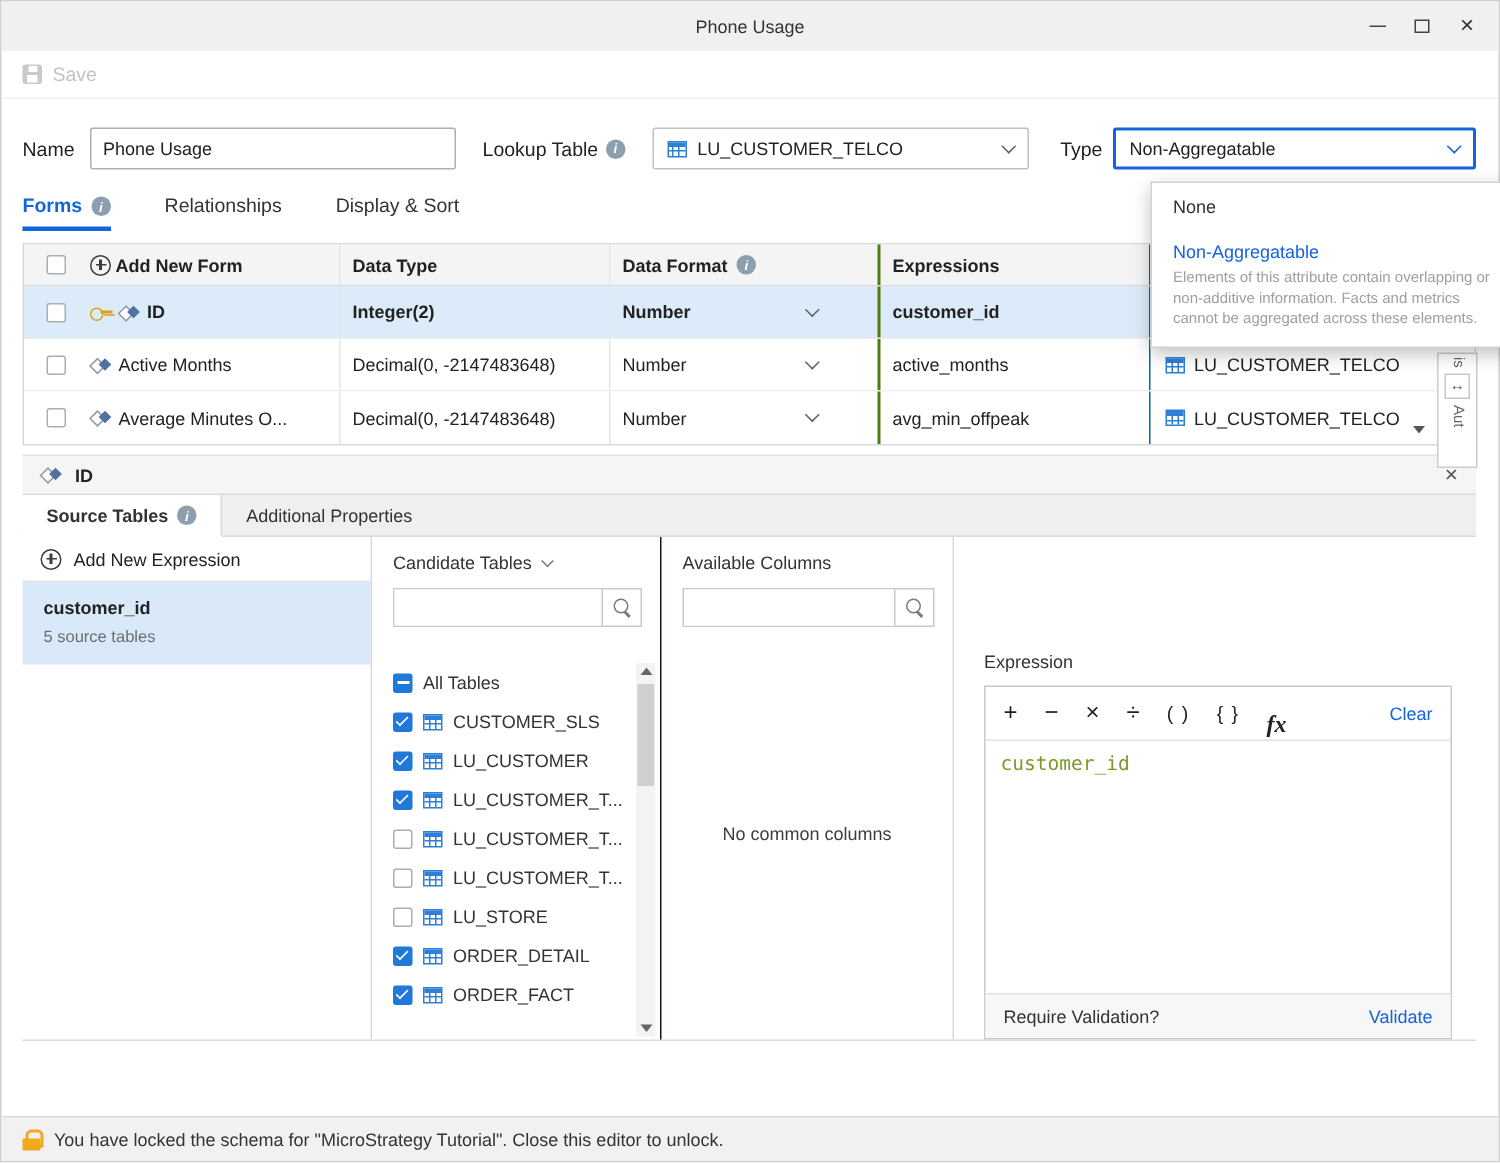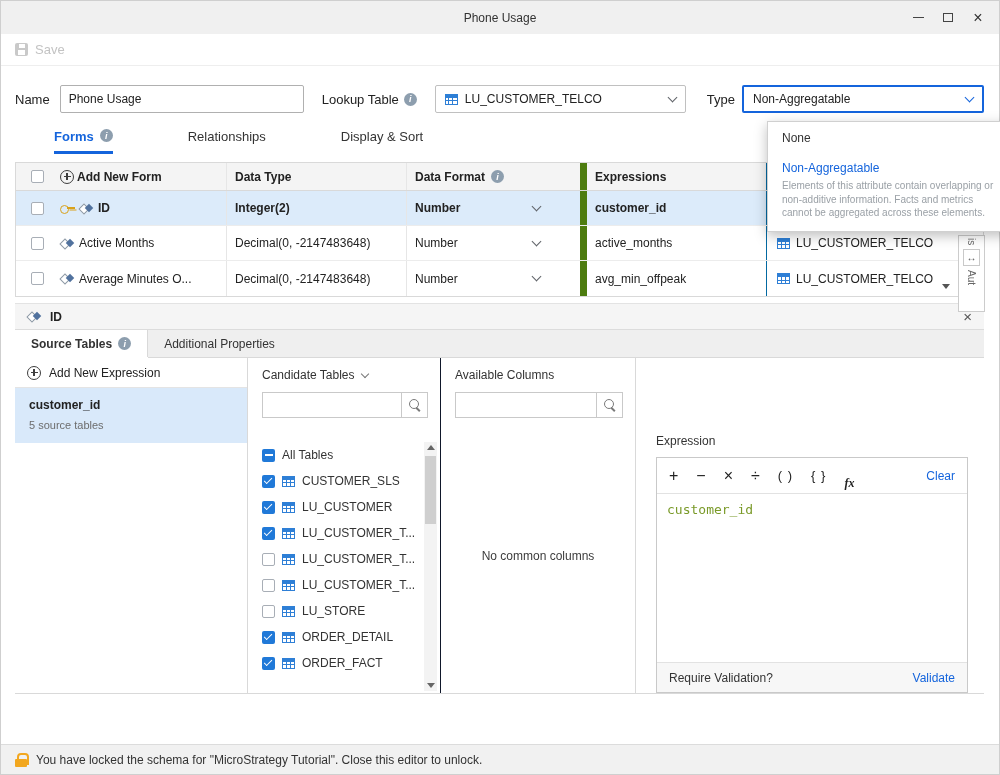--- a/index.html
+++ b/index.html
@@ -42,35 +42,35 @@
   .type-select { width:243px; margin-left:7px; border:2px solid #1464dc; }
 
   
   .type-menu { position:absolute; left:766px; top:120px; width:245px; background:#fff; border:1px solid #d0d0d0; box-shadow:0 4px 12px rgba(0,0,0,0.25); z-index:50; }
   .menu-opt { padding:9px 14px; font-size:12px; color:#333; }
   .menu-opt.selected { color:#1464dc; padding:7px 14px 3px; }
   .menu-desc { padding:1px 14px 11px; font-size:10px; line-height:1.35; color:#9aa0a6; }
 
   
   .tabs { display:flex; align-items:flex-end; gap:36px; padding:2px 0 0 14px; }
-  .tab { font-size:13px; color:#333; padding-bottom:10px; display:flex; align-items:flex-start; gap:6px;margin-left:39px; }
+  .tab { font-size:13px; color:#333; padding-bottom:10px; display:flex; align-items:flex-end; gap:6px; }
   .tab.active { color:#1464dc; font-weight:bold; border-bottom:3px solid #1464dc; padding-bottom:7px; }
 
   
   .forms-table { margin:8px 15px 0 14px; border:1px solid #d9d9d9; position:relative; }
   .t-head { display:flex; height:28px; background:#f4f4f4; border-bottom:1px solid #d9d9d9; }
   .t-head .cell { font-weight:bold; }
   .t-row { display:flex; height:35px; border-bottom:1px solid #ececec; background:#fff; }
   .t-row:last-child { border-bottom:none; }
   .t-row.selected { background:#dcebfa; font-weight:bold; }
   .cell { display:flex; align-items:center; height:100%; padding:0 8px; font-size:12px; color:#222; overflow:hidden; white-space:nowrap; }
   .col-check { width:38px; padding-left:15px; }
   .col-name  { width:173px; gap:3px; border-right:1px solid #e6e6e6; padding-left:6px; }
   .col-type  { width:180px; border-right:1px solid #e6e6e6; }
-  .col-format{ width:180px; border-right:7px solid #4d7c0f; justify-content:space-between; padding-right:40px; }
+  .col-format{ width:180px; border-right:2px solid #4d7c0f; justify-content:space-between; padding-right:40px; }
   .col-expr  { width:180px; border-right:1px solid #0369a1; }
   .col-src   { flex:1; gap:6px; padding-left:10px; padding-right:42px; }
   .tbl-down-arrow { position:absolute; right:33px; bottom:7px; width:0; height:0; border-left:4px solid transparent; border-right:4px solid transparent; border-top:5px solid #555; }
 
   .checkbox { width:13px; height:13px; border-radius:2px; flex:none; position:relative; }
   .checkbox.unchecked { background:#fff; border:1px solid #a8aeb6; }
   .checkbox.checked { background:#2079d8; }
   .checkbox.checked::after { content:""; position:absolute; left:4.2px; top:1.6px; width:3.4px; height:7px; border:solid #fff; border-width:0 1.8px 1.8px 0; transform:rotate(45deg); }
   .checkbox.indeterminate { background:#2079d8; }
   .checkbox.indeterminate::after { content:""; position:absolute; left:2.5px; top:5.5px; width:8px; height:2px; background:#fff; }
@@ -136,21 +136,21 @@
   .v-thumb { position:absolute; top:14px; left:1px; width:11px; height:68px; background:#cfcfcf; }
 
   .panel-avail { width:195px; border-right:1px solid #d9d9d9; display:flex; flex-direction:column; padding-top:10px; }
   .empty-msg { flex:1; display:flex; align-items:center; justify-content:center; font-size:12px; color:#3c3c3c; }
 
   .panel-expr { flex:1; display:flex; flex-direction:column; padding:10px 16px 0 20px;justify-content:flex-end; }
   .expr-box { margin-top:9px; border:1px solid #c9c9c9; display:flex; flex-direction:column; }
   .expr-toolbar { height:36px; border-bottom:1px solid #e2e2e2; display:flex; align-items:center; gap:18px; padding:0 12px; }
   .op { font-size:16px; color:#222; }
   .op.paren { font-size:13px; letter-spacing:1px; }
-  .op.fx { font-family:"Liberation Serif", serif; font-style:italic; font-weight:bold; font-size:12px;margin-top:16px; }
+  .op.fx { font-family:"Liberation Serif", serif; font-style:italic; font-weight:bold; font-size:16px;margin-top:16px; }
   .clear-link { margin-left:auto; color:#1464dc; font-size:12px; }
   .expr-code { height:168px; padding:8px 10px; font-family:"DejaVu Sans Mono", monospace; font-size:13px; color:#7a9a29; }
   .expr-footer { height:30px; background:#f7f7f7; border-top:1px solid #e2e2e2; display:flex; align-items:center; padding:0 12px; font-size:12px; color:#333; }
   .validate-link { margin-left:auto; color:#1464dc; }
 
   
   .statusbar { position:absolute; left:0; right:0; bottom:0; height:30px; background:#f1f1f1; border-top:1px solid #dcdcdc; display:flex; align-items:center; gap:9px; padding-left:14px; font-size:12px; color:#333; }
   .lock-icon { width:12px; height:14px; position:relative; flex:none; }
   .lock-icon::before { content:""; position:absolute; left:2px; top:0; width:8px; height:8px; border:2px solid #f2a71f; border-radius:4px 4px 0 0; }
   .lock-icon::after { content:""; position:absolute; left:0; top:6px; width:12px; height:8px; background:#f2a71f; border-radius:1px; }

